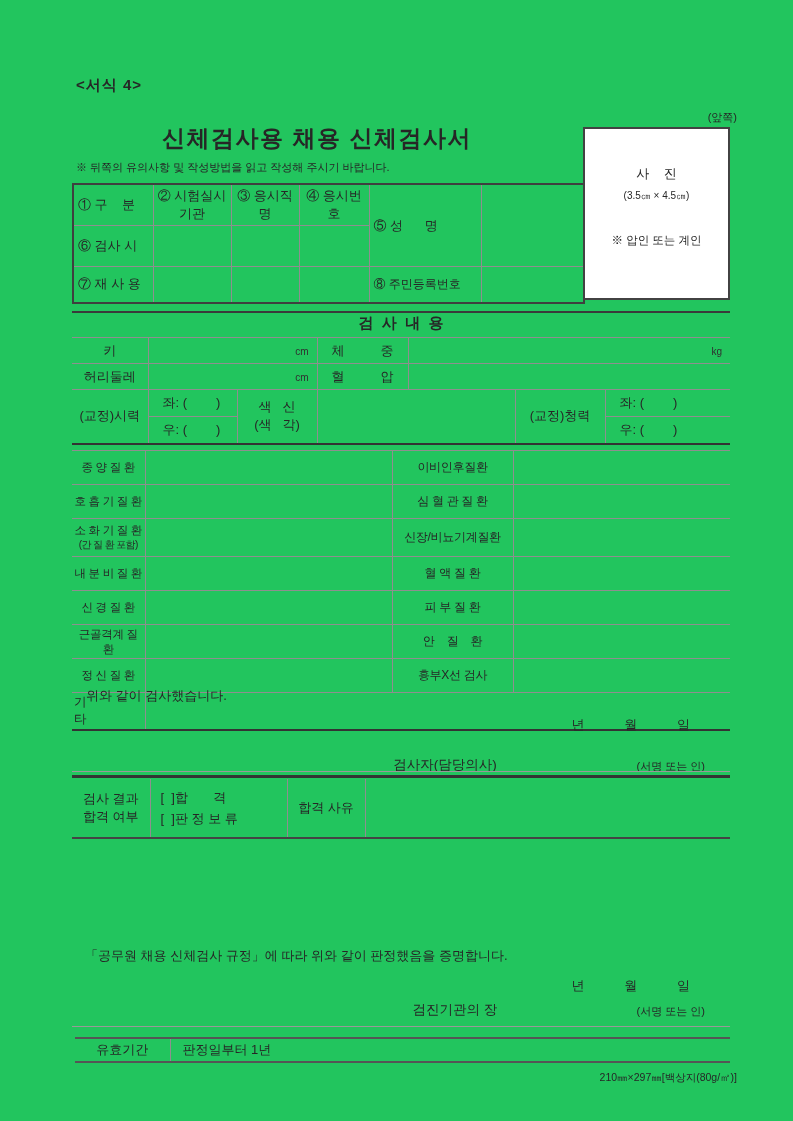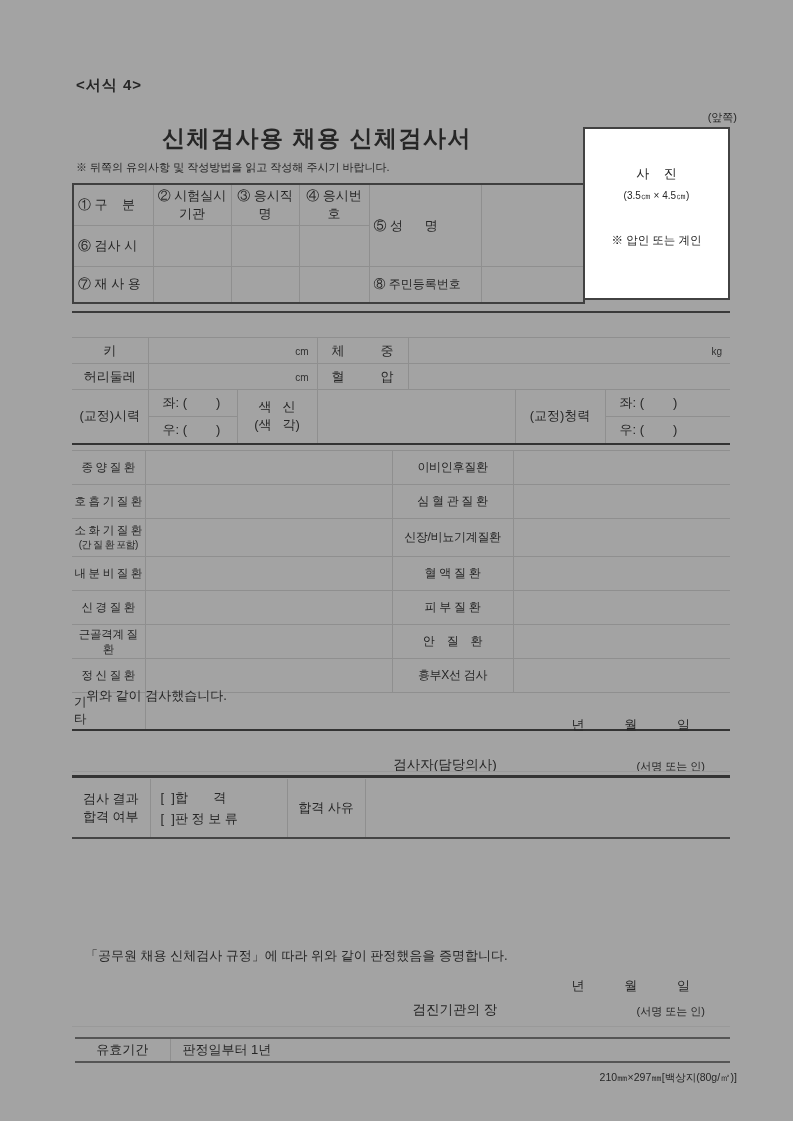--- a/index.html
+++ b/index.html
@@ -1,17 +1,17 @@
 <!DOCTYPE html>
 <html><head>
 <meta charset="utf-8">
 <style>
   html,body { margin:0; padding:0; background:#fff; }
   .page {
-    position:relative; width:793px; height:1121px; background:#a3a3a3;
+    position:relative; width:793px; height:1121px; background:#22c55e;
     font-family:"Liberation Sans", sans-serif; color:#262626; overflow:hidden;
   }
   .abs { position:absolute; }
   .pre { white-space:pre-wrap; }
   table { border-collapse:collapse; table-layout:fixed; }
   td { border:1px solid #8f8f8f; font-size:13px; white-space:pre-wrap;
        overflow:hidden; padding:2px 4px; box-sizing:border-box; vertical-align:middle; }
   .c { text-align:center; }
   .lbl { color:#262626; }
 
@@ -133,20 +133,21 @@
   </tbody>
     </table>
 
   <div class="photo-box">
     <div class="photo-label">사    진</div>
     <div class="photo-size">(3.5㎝ × 4.5㎝)</div>
     <div class="photo-note">※ 압인 또는 계인</div>
   </div>
 
   <div class="abs rule rule-med" style="top:311px;"></div>
+  <div class="abs exam-header">검  사  내  용</div>
 
   <table class="exam-table open">
     <colgroup>
       <col style="width:76px">
         <col style="width:89px">
         <col style="width:80px">
       <col style="width:91px">
         <col style="width:107px">
         <col style="width:90px">
         <col style="width:125px">

